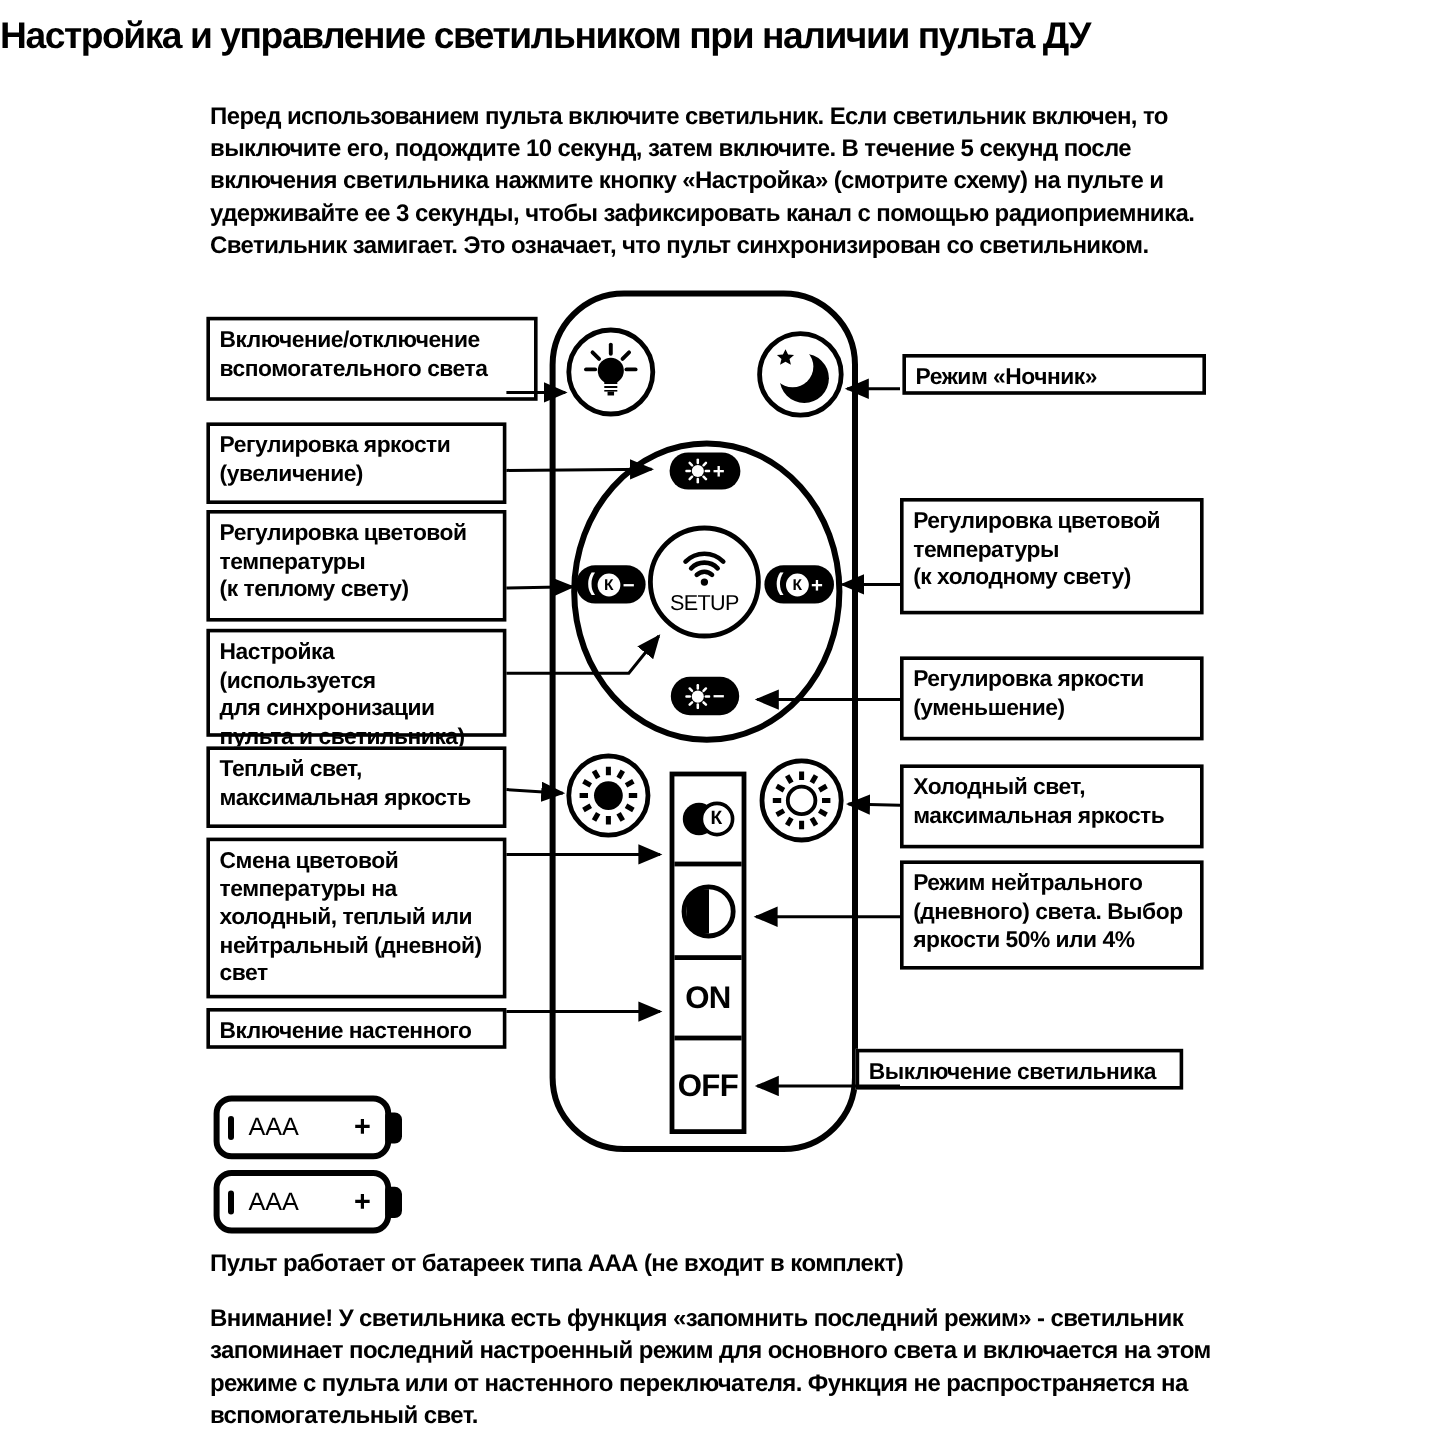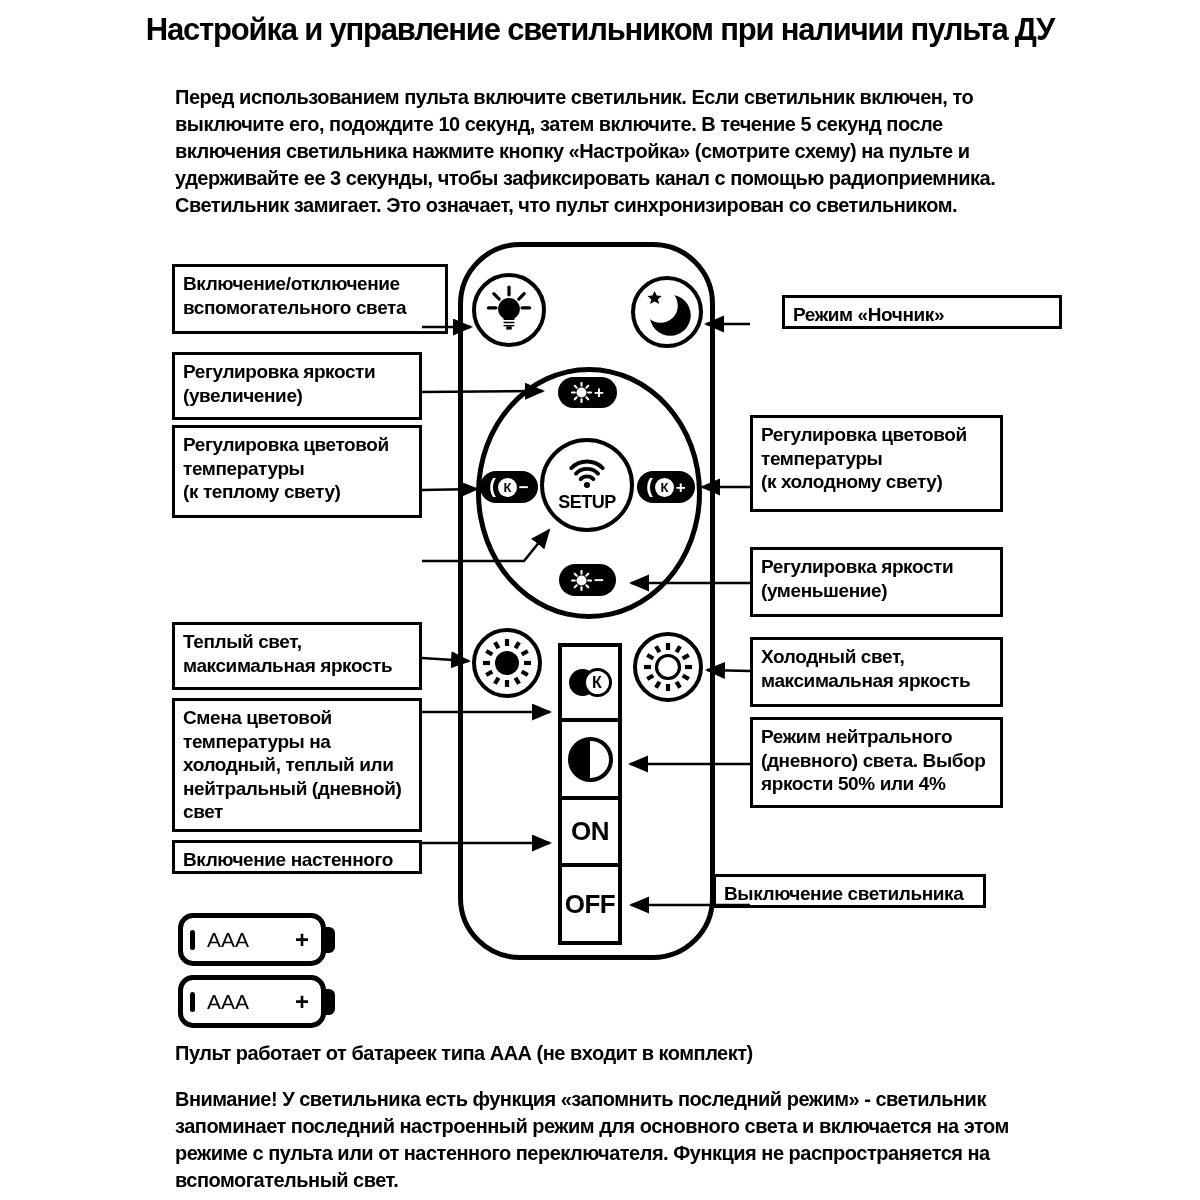--- a/index.html
+++ b/index.html
@@ -1,20 +1,20 @@
 <!DOCTYPE html>
 <html><head>
 <meta charset="utf-8">
 <style>
   html,body{margin:0;padding:0;background:#fff}
   .page{position:relative;width:1200px;height:1200px;background:#fff;
         font-family:"Liberation Sans",sans-serif;color:#000;overflow:hidden}
   .page *{box-sizing:border-box}
 
-  .title{position:absolute;left:0;top:12px;width:1200px;text-align:center;
+  .title{position:absolute;left:0;top:12px;width:1200px;text-align:left;
          font-size:31px;font-weight:700;letter-spacing:-1.2px;margin:0}
   .para{position:absolute;left:175px;width:866px;font-size:20px;font-weight:700;
         line-height:27px;letter-spacing:-0.5px;margin:0;white-space:pre-line}
   .intro{top:84px}
   .battery-note{top:1040px}
   .attention{top:1086px}
 
   
   .remote{position:absolute;left:458px;top:242px;width:257px;height:718px;
           border:5px solid #000;border-radius:62px;background:#fff;z-index:1}
@@ -23,21 +23,21 @@
   .bulb-btn{left:472px;top:273px;width:74px;height:74px}
   .moon-btn{left:631px;top:276px;width:72px;height:72px}
   .sun-warm-btn{left:472px;top:628px;width:70px;height:70px}
   .sun-cold-btn{left:633px;top:632px;width:70px;height:70px}
 
   .dpad-ring{position:absolute;left:476px;top:367px;width:226px;height:252px;
              border:5px solid #000;border-radius:50%;background:#fff;z-index:2}
   .setup-btn{position:absolute;left:540px;top:438px;width:94px;height:94px;
              border:4px solid #000;border-radius:50%;background:#fff;z-index:3;
              display:flex;flex-direction:column;align-items:center;justify-content:center;gap:1px}
-  .setup-label{font-size:18px;font-weight:700;letter-spacing:-0.5px}
+  .setup-label{font-size:18px;font-weight:400;letter-spacing:-0.5px}
 
   .pill{position:absolute;background:#000;border-radius:17px;color:#fff;z-index:3;
         display:flex;align-items:center;justify-content:center;gap:2px}
   .pill-top{left:558px;top:377px;width:59px;height:31px}
   .pill-left{left:480px;top:471px;width:58px;height:32px}
   .pill-right{left:637px;top:471px;width:58px;height:32px}
   .pill-bottom{left:559px;top:564px;width:57px;height:32px}
   .pill .paren{font-size:20px;font-weight:700;color:#fff;line-height:1;position:relative;top:-1px}
   .pill .kcirc{width:19px;height:19px;border-radius:50%;background:#fff;color:#000;
                display:flex;align-items:center;justify-content:center;font-size:13px;font-weight:700}
@@ -229,30 +229,33 @@
     </div>
   </div>
 
   <div class="callout" style="left:172px;top:264px;width:276px;height:70px">Включение/отключение
 вспомогательного света</div>
   <div class="callout" style="left:172px;top:352px;width:250px;height:68px">Регулировка яркости
 (увеличение)</div>
   <div class="callout" style="left:172px;top:425px;width:250px;height:93px">Регулировка цветовой
 температуры
 (к теплому свету)</div>
+  <div class="callout" style="left:172px;top:524px;width:250px;height:90px">Настройка (используется
+для синхронизации
+пульта и светильника)</div>
   <div class="callout" style="left:172px;top:622px;width:250px;height:68px">Теплый свет,
 максимальная яркость</div>
   <div class="callout" style="left:172px;top:698px;width:250px;height:134px">Смена цветовой
 температуры на
 холодный, теплый или
 нейтральный (дневной)
 свет</div>
   <div class="callout" style="left:172px;top:840px;width:250px;height:34px">Включение настенного</div>
 
-  <div class="callout" style="left:782px;top:295px;width:280px;height:34px">Режим «Ночник»</div>
+  <div class="callout" style="left:752px;top:295px;width:253px;height:34px">Режим «Ночник»</div>
   <div class="callout" style="left:750px;top:415px;width:253px;height:97px">Регулировка цветовой
 температуры
 (к холодному свету)</div>
   <div class="callout" style="left:750px;top:547px;width:253px;height:70px">Регулировка яркости
 (уменьшение)</div>
   <div class="callout" style="left:750px;top:637px;width:253px;height:70px">Холодный свет,
 максимальная яркость</div>
   <div class="callout" style="left:750px;top:717px;width:253px;height:91px">Режим нейтрального
 (дневного) света. Выбор
 яркости 50% или 4%</div>

